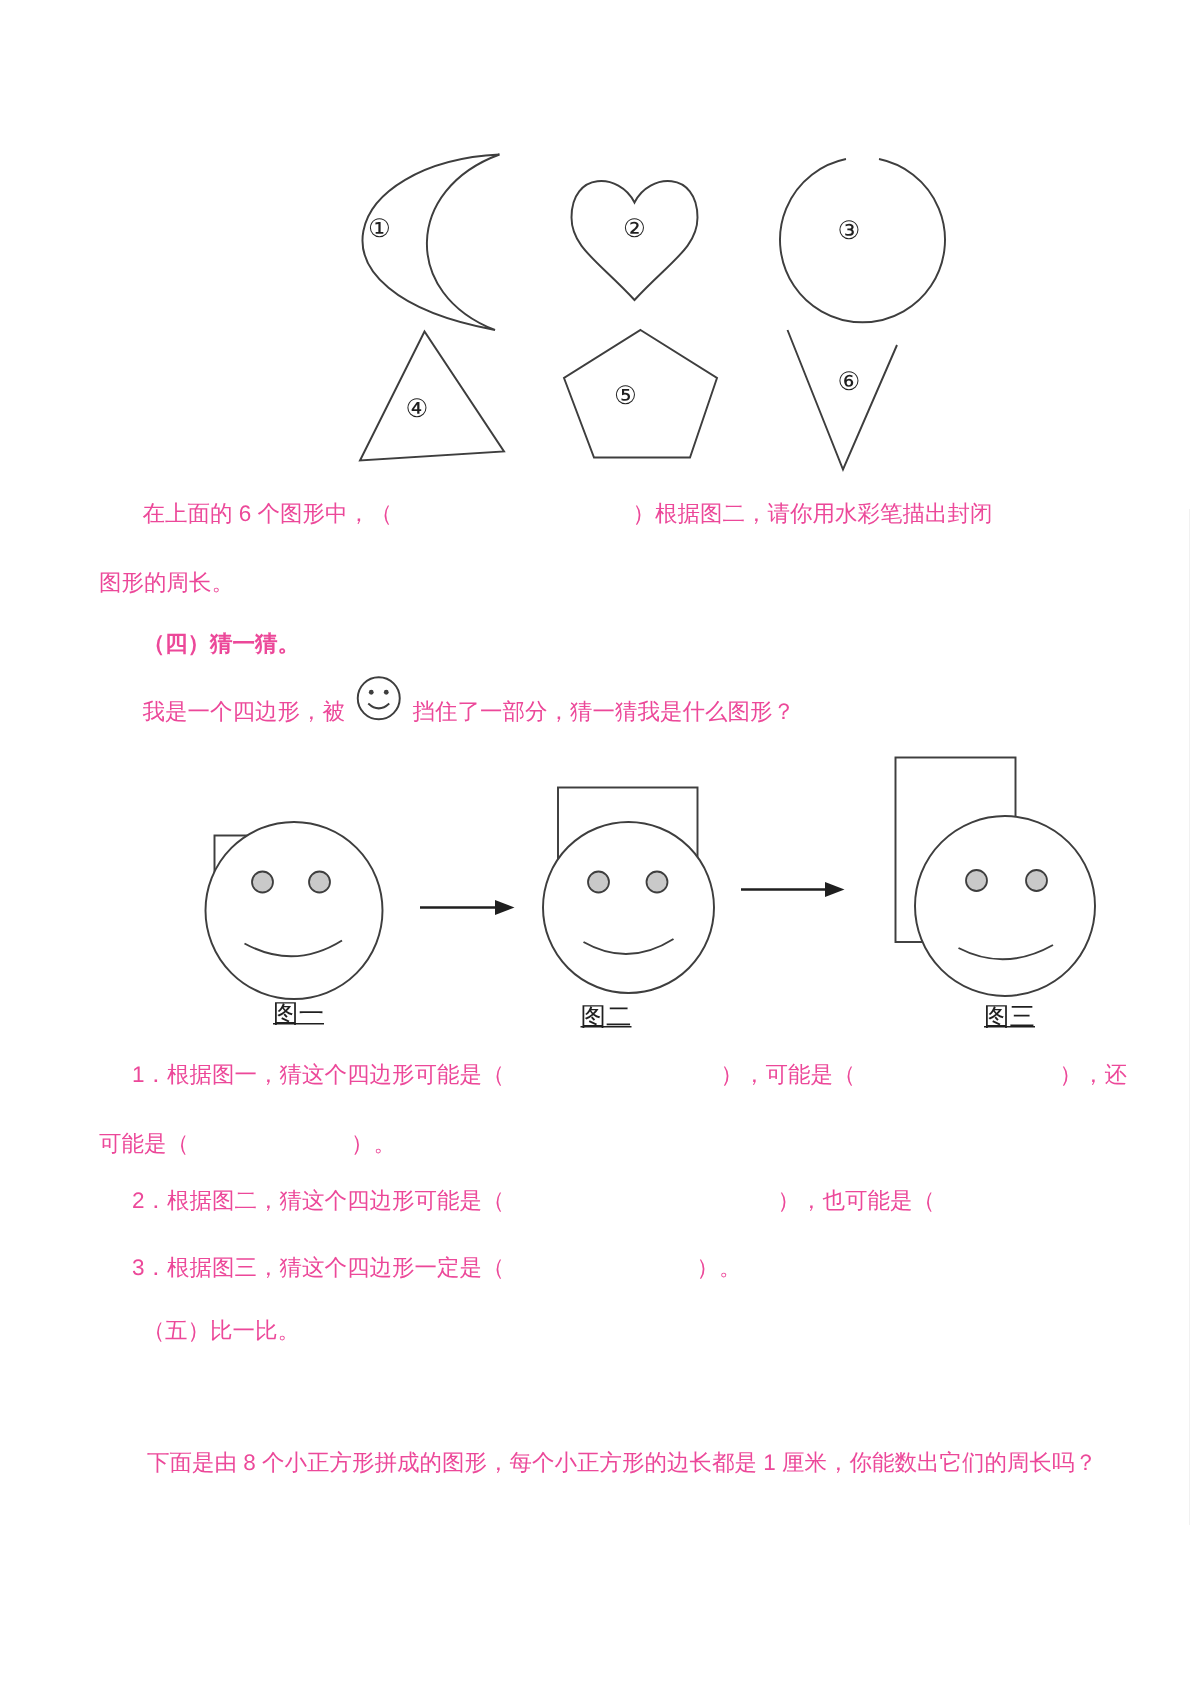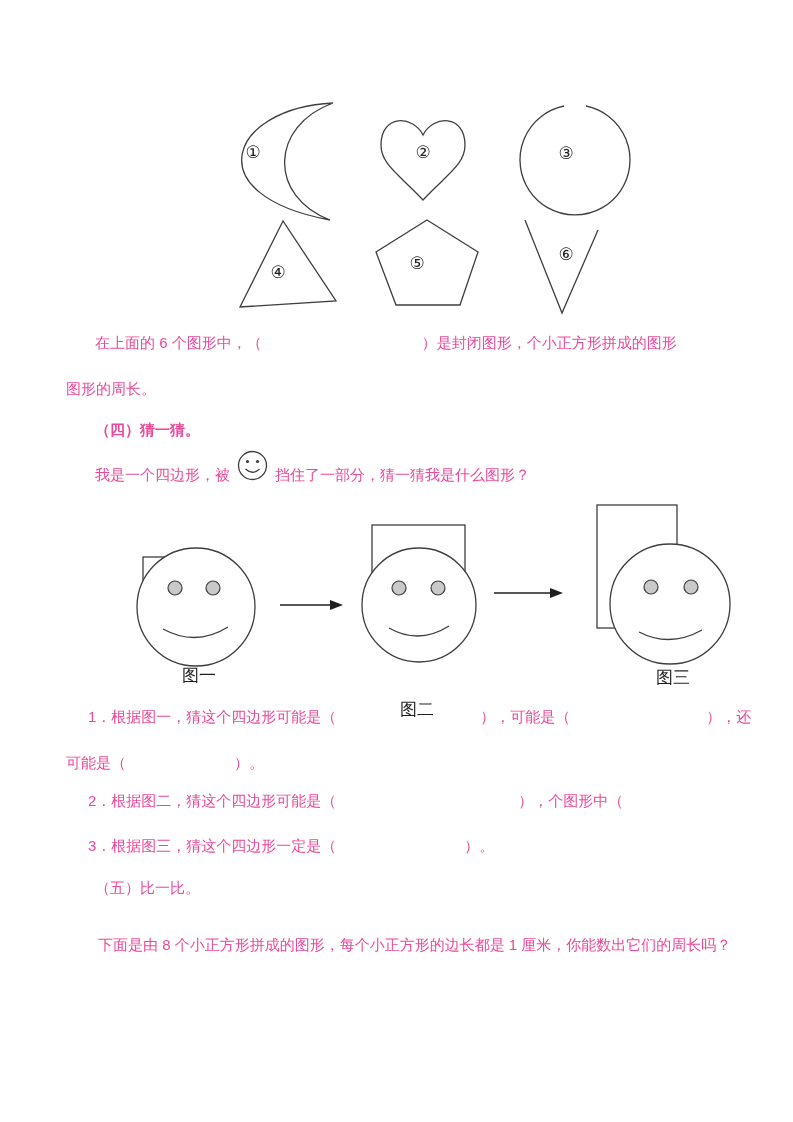--- a/index.html
+++ b/index.html
@@ -21,20 +21,21 @@
     display:flex;
     align-items:flex-end;
   }
   .spacer{display:inline-block;height:1px;}
   svg{display:block;}
   .shape-line{fill:none;stroke:#3e3e3e;stroke-width:1.3;}
   .fig-label{
     font-size:17px;
     color:#1f1f1f;
     white-space:nowrap;
+    text-decoration:underline;
   }
   .circled{
     font-size:17px;
     fill:#1f1f1f;
     font-family:"DejaVu Sans",sans-serif;
   }
   .riddle{
     display:flex;
     align-items:flex-end;
   }
@@ -67,21 +68,21 @@
     <text class="circled" x="423" y="68" text-anchor="middle">②</text>
     <text class="circled" x="566" y="69" text-anchor="middle">③</text>
     <text class="circled" x="278" y="188" text-anchor="middle">④</text>
     <text class="circled" x="417" y="179" text-anchor="middle">⑤</text>
     <text class="circled" x="566" y="170" text-anchor="middle">⑥</text>
   </svg>
 
   <div class="abs txt" style="left:95px;top:332px;">
     <span>在上面的 6 个图形中，（</span>
     <span class="spacer" style="width:160px;"></span>
-    <span>）是封闭图形，个小正方形拼成的图形</span>
+    <span>）根据图二，请你用水彩笔描出封闭</span>
   </div>
   <div class="abs txt" style="left:66px;top:378px;">
     <span>图形的周长。</span>
   </div>
 
   <div class="abs txt" style="left:95px;top:419px;font-weight:bold;">
     <span>（四）猜一猜。</span>
   </div>
 
   <div class="abs txt riddle" style="left:95px;top:455px;">
@@ -126,50 +127,50 @@
     <g>
       <rect x="597" y="15" width="80" height="123" fill="none" stroke="#3e3e3e" stroke-width="1.3"></rect>
       <circle cx="670" cy="114" r="60" fill="#ffffff" stroke="#3e3e3e" stroke-width="1.3"></circle>
       <circle cx="651" cy="97" r="7" fill="#c9c9c9" stroke="#3e3e3e" stroke-width="1.2"></circle>
       <circle cx="691" cy="97" r="7" fill="#c9c9c9" stroke="#3e3e3e" stroke-width="1.2"></circle>
       <path d="M 639 142 Q 670 158 702 140" fill="none" stroke="#3e3e3e" stroke-width="1.3"></path>
     </g>
   </svg>
 
   <div class="abs fig-label" style="left:182px;top:664px;">图一</div>
-  <div class="abs fig-label" style="left:400px;top:666px;margin-top:32px;">图二</div>
+  <div class="abs fig-label" style="left:387px;top:666px;">图二</div>
   <div class="abs fig-label" style="left:656px;top:666px;">图三</div>
 
   <div class="abs txt" style="left:88px;top:706px;gap:12px;">
     <span>1．根据图一，猜这个四边形可能是（</span>
     <span class="spacer" style="width:120px;"></span>
     <span>），可能是（</span>
     <span class="spacer" style="width:112px;"></span>
     <span>），还</span>
   </div>
   <div class="abs txt" style="left:66px;top:752px;">
     <span>可能是（</span>
     <span class="spacer" style="width:108px;"></span>
     <span>）。</span>
   </div>
 
   <div class="abs txt" style="left:88px;top:790px;gap:28px;">
     <span>2．根据图二，猜这个四边形可能是（</span>
     <span class="spacer" style="width:126px;"></span>
-    <span>），个图形中（</span>
+    <span>），也可能是（</span>
     <span class="spacer" style="width:112px;"></span>
     <span>）。</span>
   </div>
 
   <div class="abs txt" style="left:88px;top:835px;">
     <span>3．根据图三，猜这个四边形一定是（</span>
     <span class="spacer" style="width:128px;"></span>
     <span>）。</span>
   </div>
 
   <div class="abs txt" style="left:95px;top:877px;">
     <span>（五）比一比。</span>
   </div>
-  <div class="abs txt" style="left:98px;top:934px;align-items:center;">
+  <div class="abs txt" style="left:98px;top:965px;align-items:center;">
     <span>下面是由 8 个小正方形拼成的图形，每个小正方形的边长都是 1 厘米，你能数出它们的周长吗？</span>
   </div>
 
 </div>
 
 </body></html>

